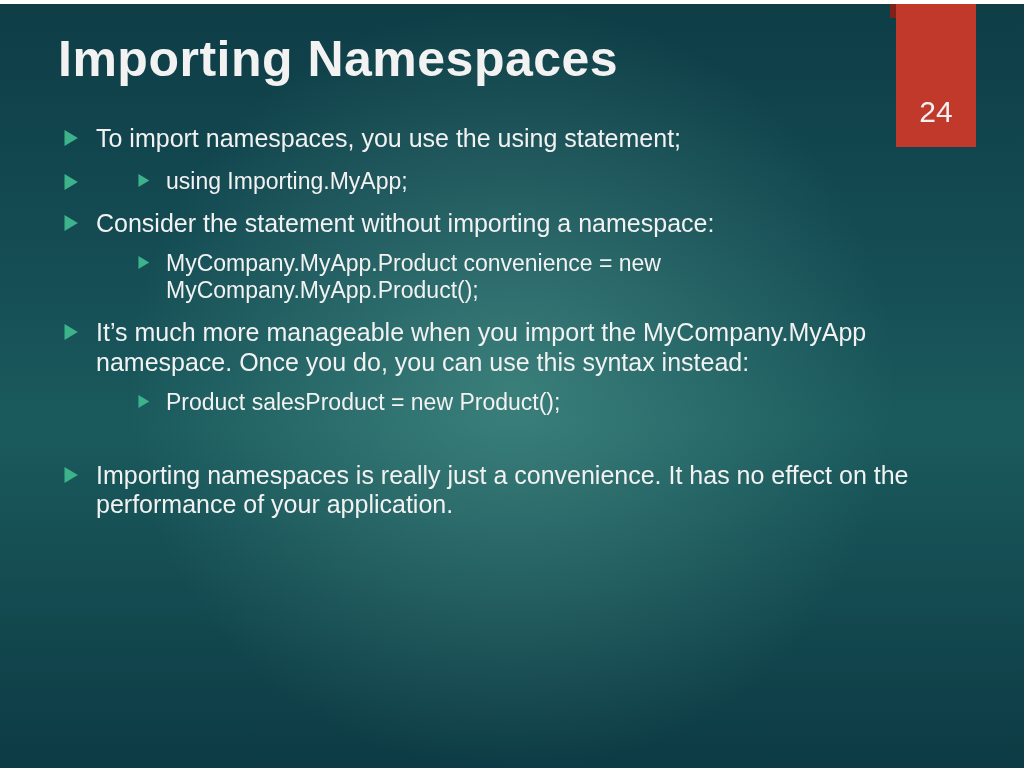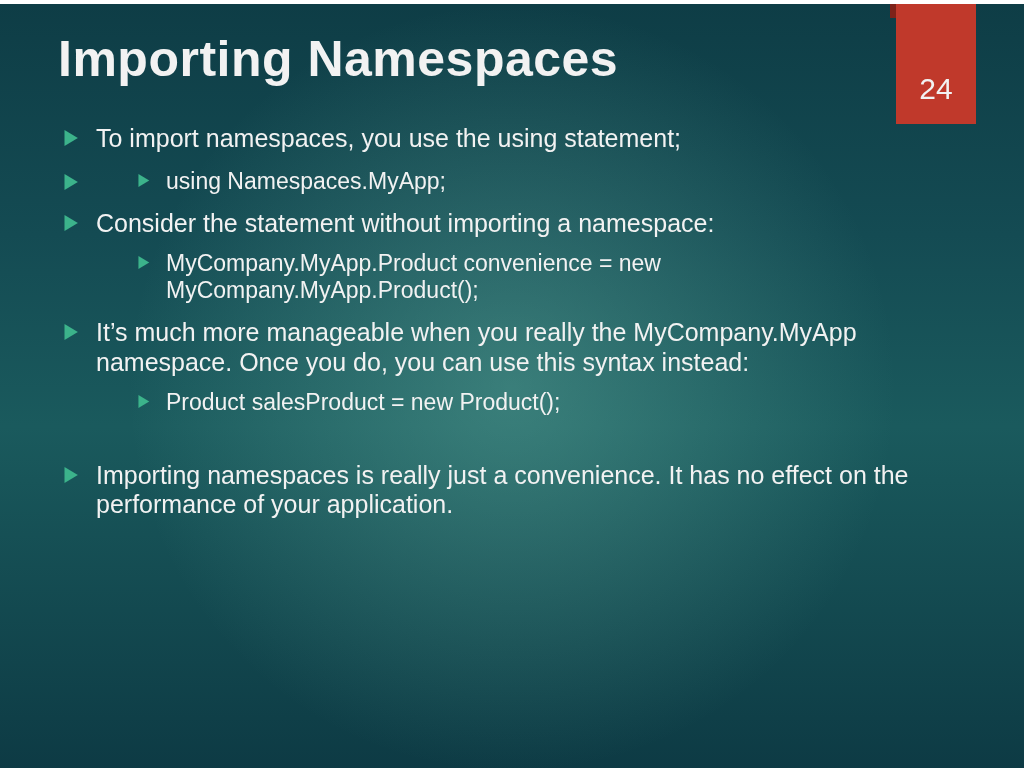--- a/index.html
+++ b/index.html
@@ -18,21 +18,21 @@
       radial-gradient(circle at 50% 50%, rgba(120,200,180,0.35) 0%, rgba(30,80,80,0) 60%),
       linear-gradient(180deg, #0e3d46 0%, #144b53 30%, #1a5a5d 55%, #0d3a44 100%);
     color: #F2F2F2;
     box-sizing: border-box;
   }
   .page-ribbon {
     position: absolute;
     top: 0;
     right: 48px;
     width: 80px;
-    height: 120px;
+    height: 143px;
     background: #C0392B;
     display: flex;
     align-items: flex-end;
     justify-content: center;
     padding-bottom: 18px;
     box-sizing: border-box;
   }
   .page-ribbon:after {
     content: "";
     position: absolute;
@@ -112,38 +112,38 @@
         </span><span>To import namespaces, you use the using statement;</span></li>
       <li><span class="tri">
           <svg width="14.4" height="16" viewBox="0 0 10 12">
             <polygon points="0,0 10,6 0,12" fill="#3CB38B"></polygon>
           </svg>
         </span><ul class="sub">
           <li><span class="tri">
               <svg width="11.700000000000001" height="13" viewBox="0 0 10 12">
                 <polygon points="0,0 10,6 0,12" fill="#3CB38B"></polygon>
               </svg>
-            </span><span>using Namespaces.MyApp;</span></li>
+            </span><span>using Importing.MyApp;</span></li>
         </ul></li>
       <li><span class="tri">
           <svg width="14.4" height="16" viewBox="0 0 10 12">
             <polygon points="0,0 10,6 0,12" fill="#3CB38B"></polygon>
           </svg>
         </span><span>Consider the statement without importing a namespace:</span><ul class="sub">
           <li><span class="tri">
               <svg width="11.700000000000001" height="13" viewBox="0 0 10 12">
                 <polygon points="0,0 10,6 0,12" fill="#3CB38B"></polygon>
               </svg>
             </span><span>MyCompany.MyApp.Product convenience = new MyCompany.MyApp.Product();</span></li>
         </ul></li>
       <li><span class="tri">
           <svg width="14.4" height="16" viewBox="0 0 10 12">
             <polygon points="0,0 10,6 0,12" fill="#3CB38B"></polygon>
           </svg>
-        </span><span>It’s much more manageable when you really the MyCompany.MyApp namespace. Once you do, you can use this syntax instead:</span><ul class="sub">
+        </span><span>It’s much more manageable when you import the MyCompany.MyApp namespace. Once you do, you can use this syntax instead:</span><ul class="sub">
           <li><span class="tri">
               <svg width="11.700000000000001" height="13" viewBox="0 0 10 12">
                 <polygon points="0,0 10,6 0,12" fill="#3CB38B"></polygon>
               </svg>
             </span><span>Product salesProduct = new Product();</span></li>
         </ul></li>
       <li class="gap-before"><span class="tri">
           <svg width="14.4" height="16" viewBox="0 0 10 12">
             <polygon points="0,0 10,6 0,12" fill="#3CB38B"></polygon>
           </svg>

